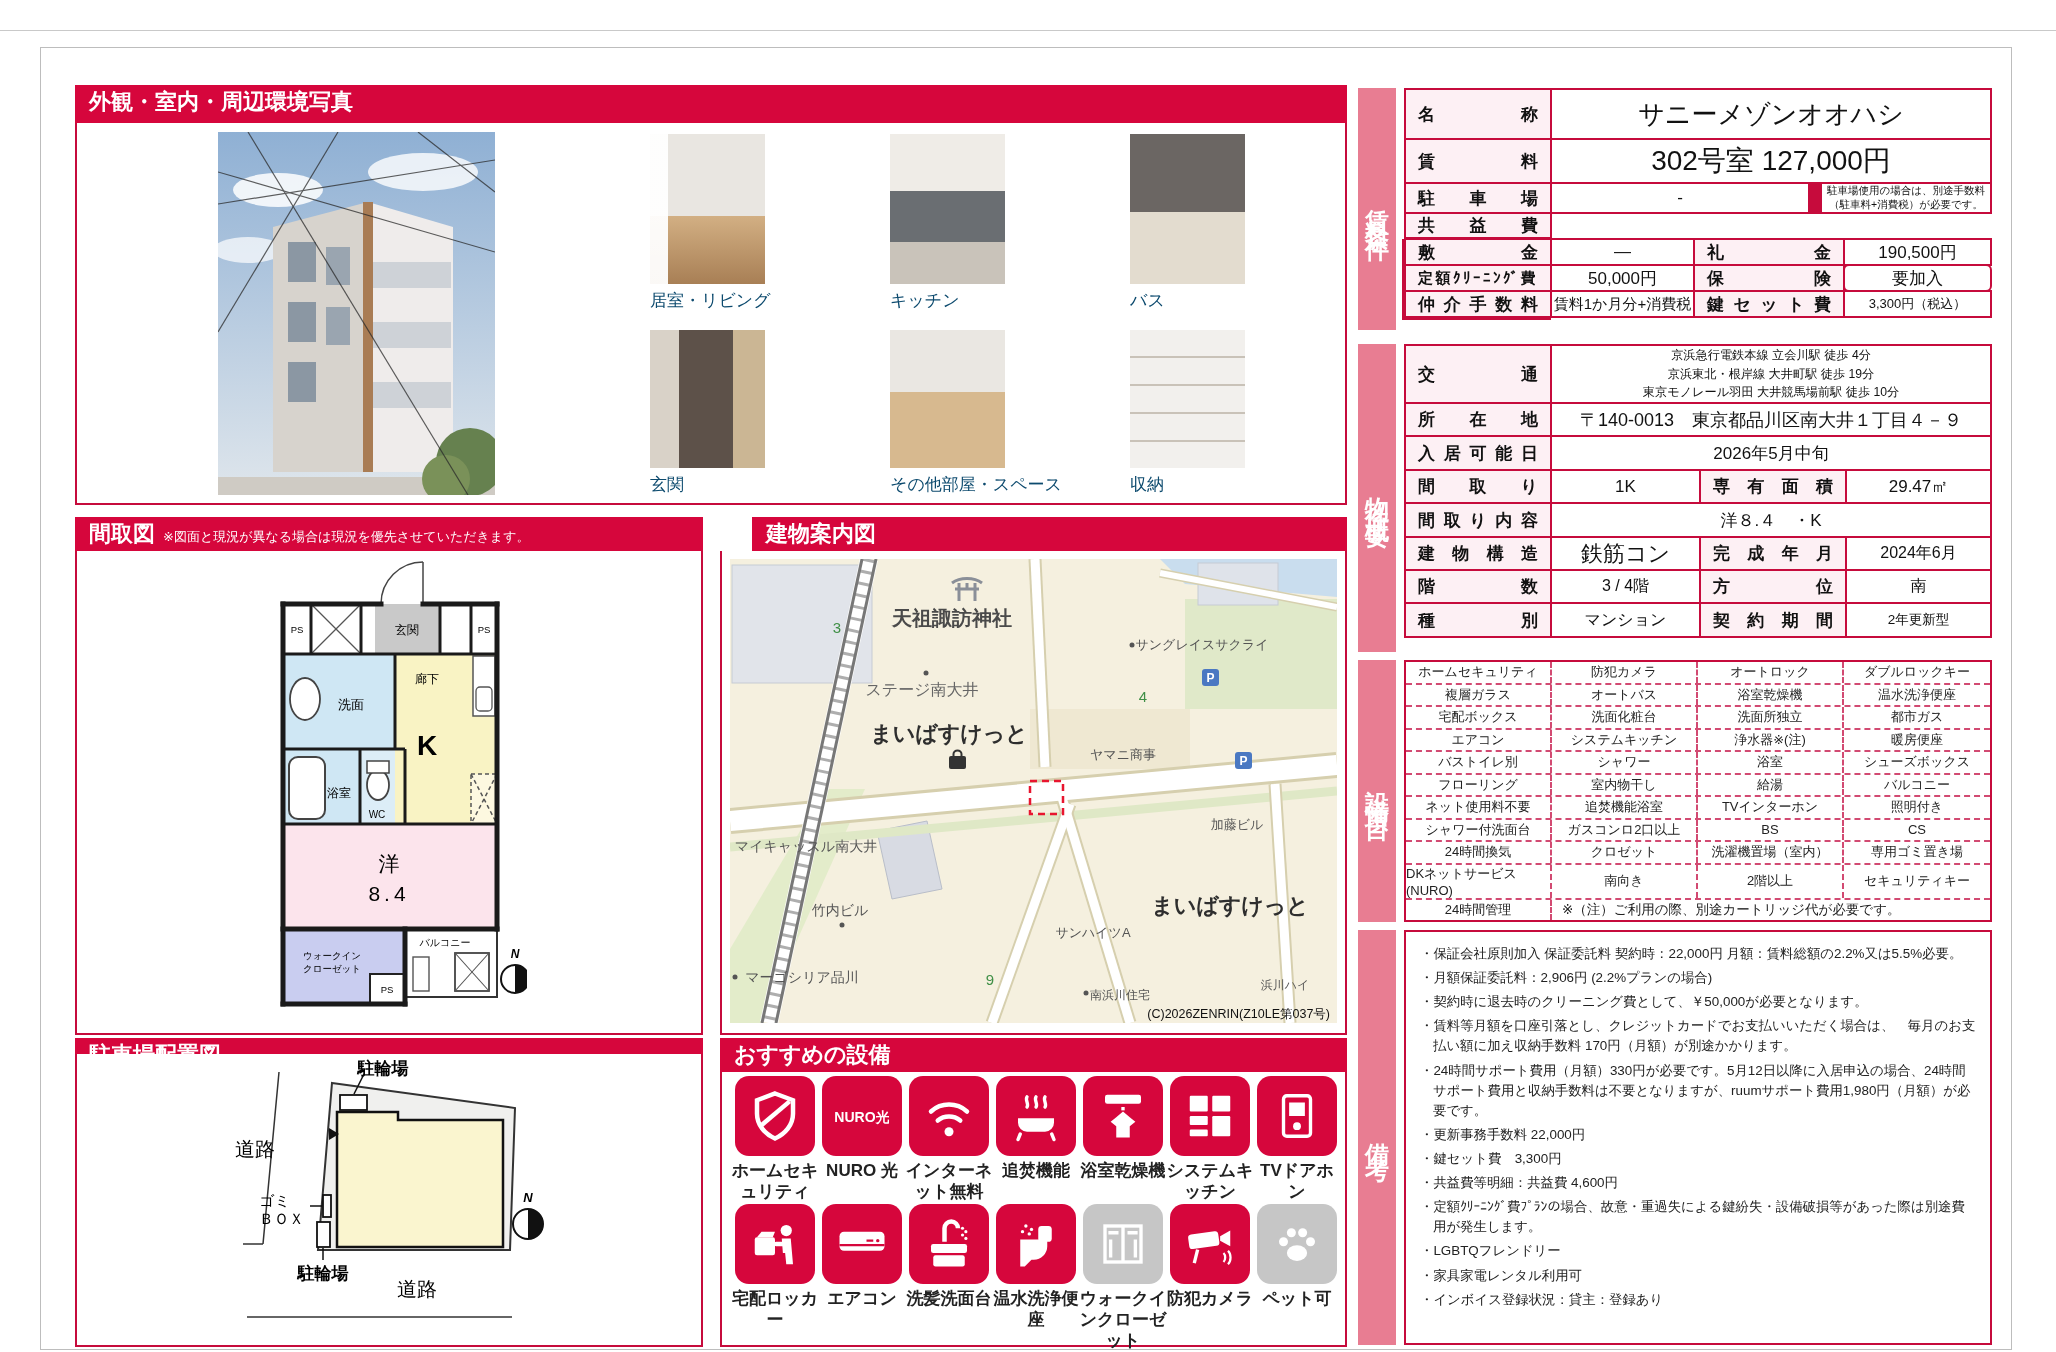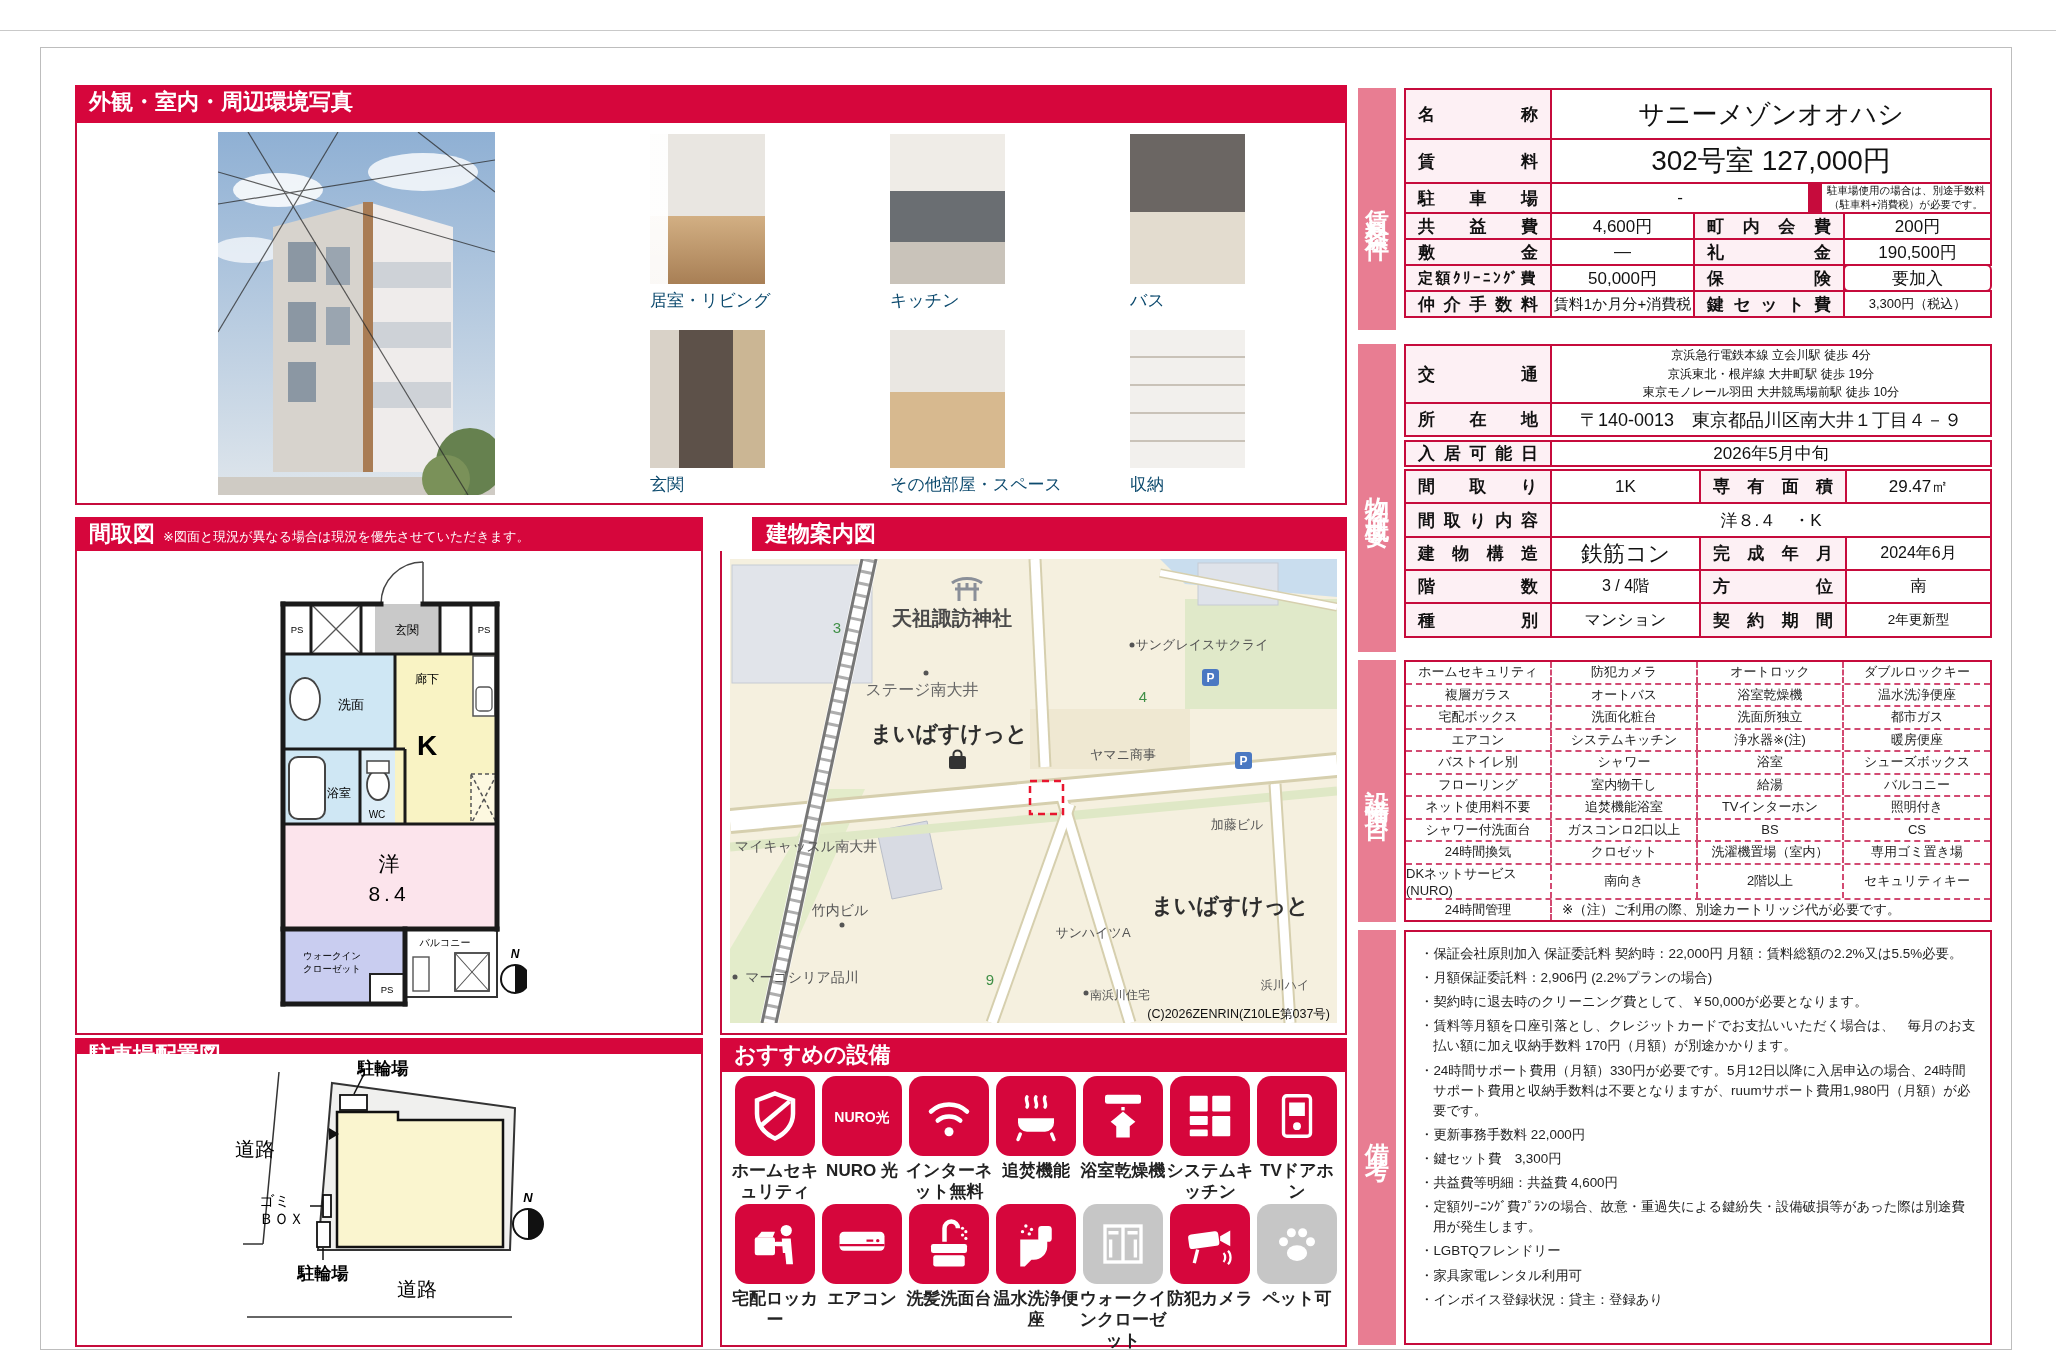--- a/index.html
+++ b/index.html
@@ -504,21 +504,21 @@
       <div class="c lab" style="width:148px;">
           <span>駐車場</span>
         </div>
       <div class="c val" style="width:260px;">-</div>
       <div class="c redbar" style="width:14px;"></div>
       <div class="c" style="width:172px;flex-direction:column;justify-content:center;font-size:10.5px;line-height:1.3;">
         <div>駐車場使用の場合は、別途手数料</div>
         <div>（駐車料+消費税）が必要です。</div>
       </div>
     </div>
-    <div class="trow" style="height:28px;">
+    <div class="trow" style="height:28px;flex-direction:column;">
       <div class="c lab" style="width:148px;">
           <span>共益費</span>
         </div>
       <div class="c val" style="width:145px;">4,600円</div>
       <div class="c lab" style="width:152px;">
           <span>町内会費</span>
         </div>
       <div class="c val" style="width:149px;">200円</div>
     </div>
     <div class="trow" style="height:28px;">
@@ -563,21 +563,21 @@
         <div>京浜東北・根岸線 大井町駅 徒歩 19分</div>
         <div>東京モノレール羽田 大井競馬場前駅 徒歩 10分</div>
       </div>
     </div>
     <div class="trow" style="height:35px;">
       <div class="c lab" style="width:148px;align-items:center;">
           <span>所在地</span>
         </div>
       <div class="c val" style="width:442px;font-size:18px;">〒140-0013　東京都品川区南大井１丁目４－９</div>
     </div>
-    <div class="trow" style="height:36px;align-items:center;">
+    <div class="trow" style="height:36px;">
       <div class="c lab" style="width:148px;">
           <span>入居可能日</span>
         </div>
       <div class="c val" style="width:442px;">2026年5月中旬</div>
     </div>
     <div class="trow" style="height:35px;">
       <div class="c lab" style="width:148px;">
           <span>間取り</span>
         </div>
       <div class="c val" style="width:151px;">1K</div>

